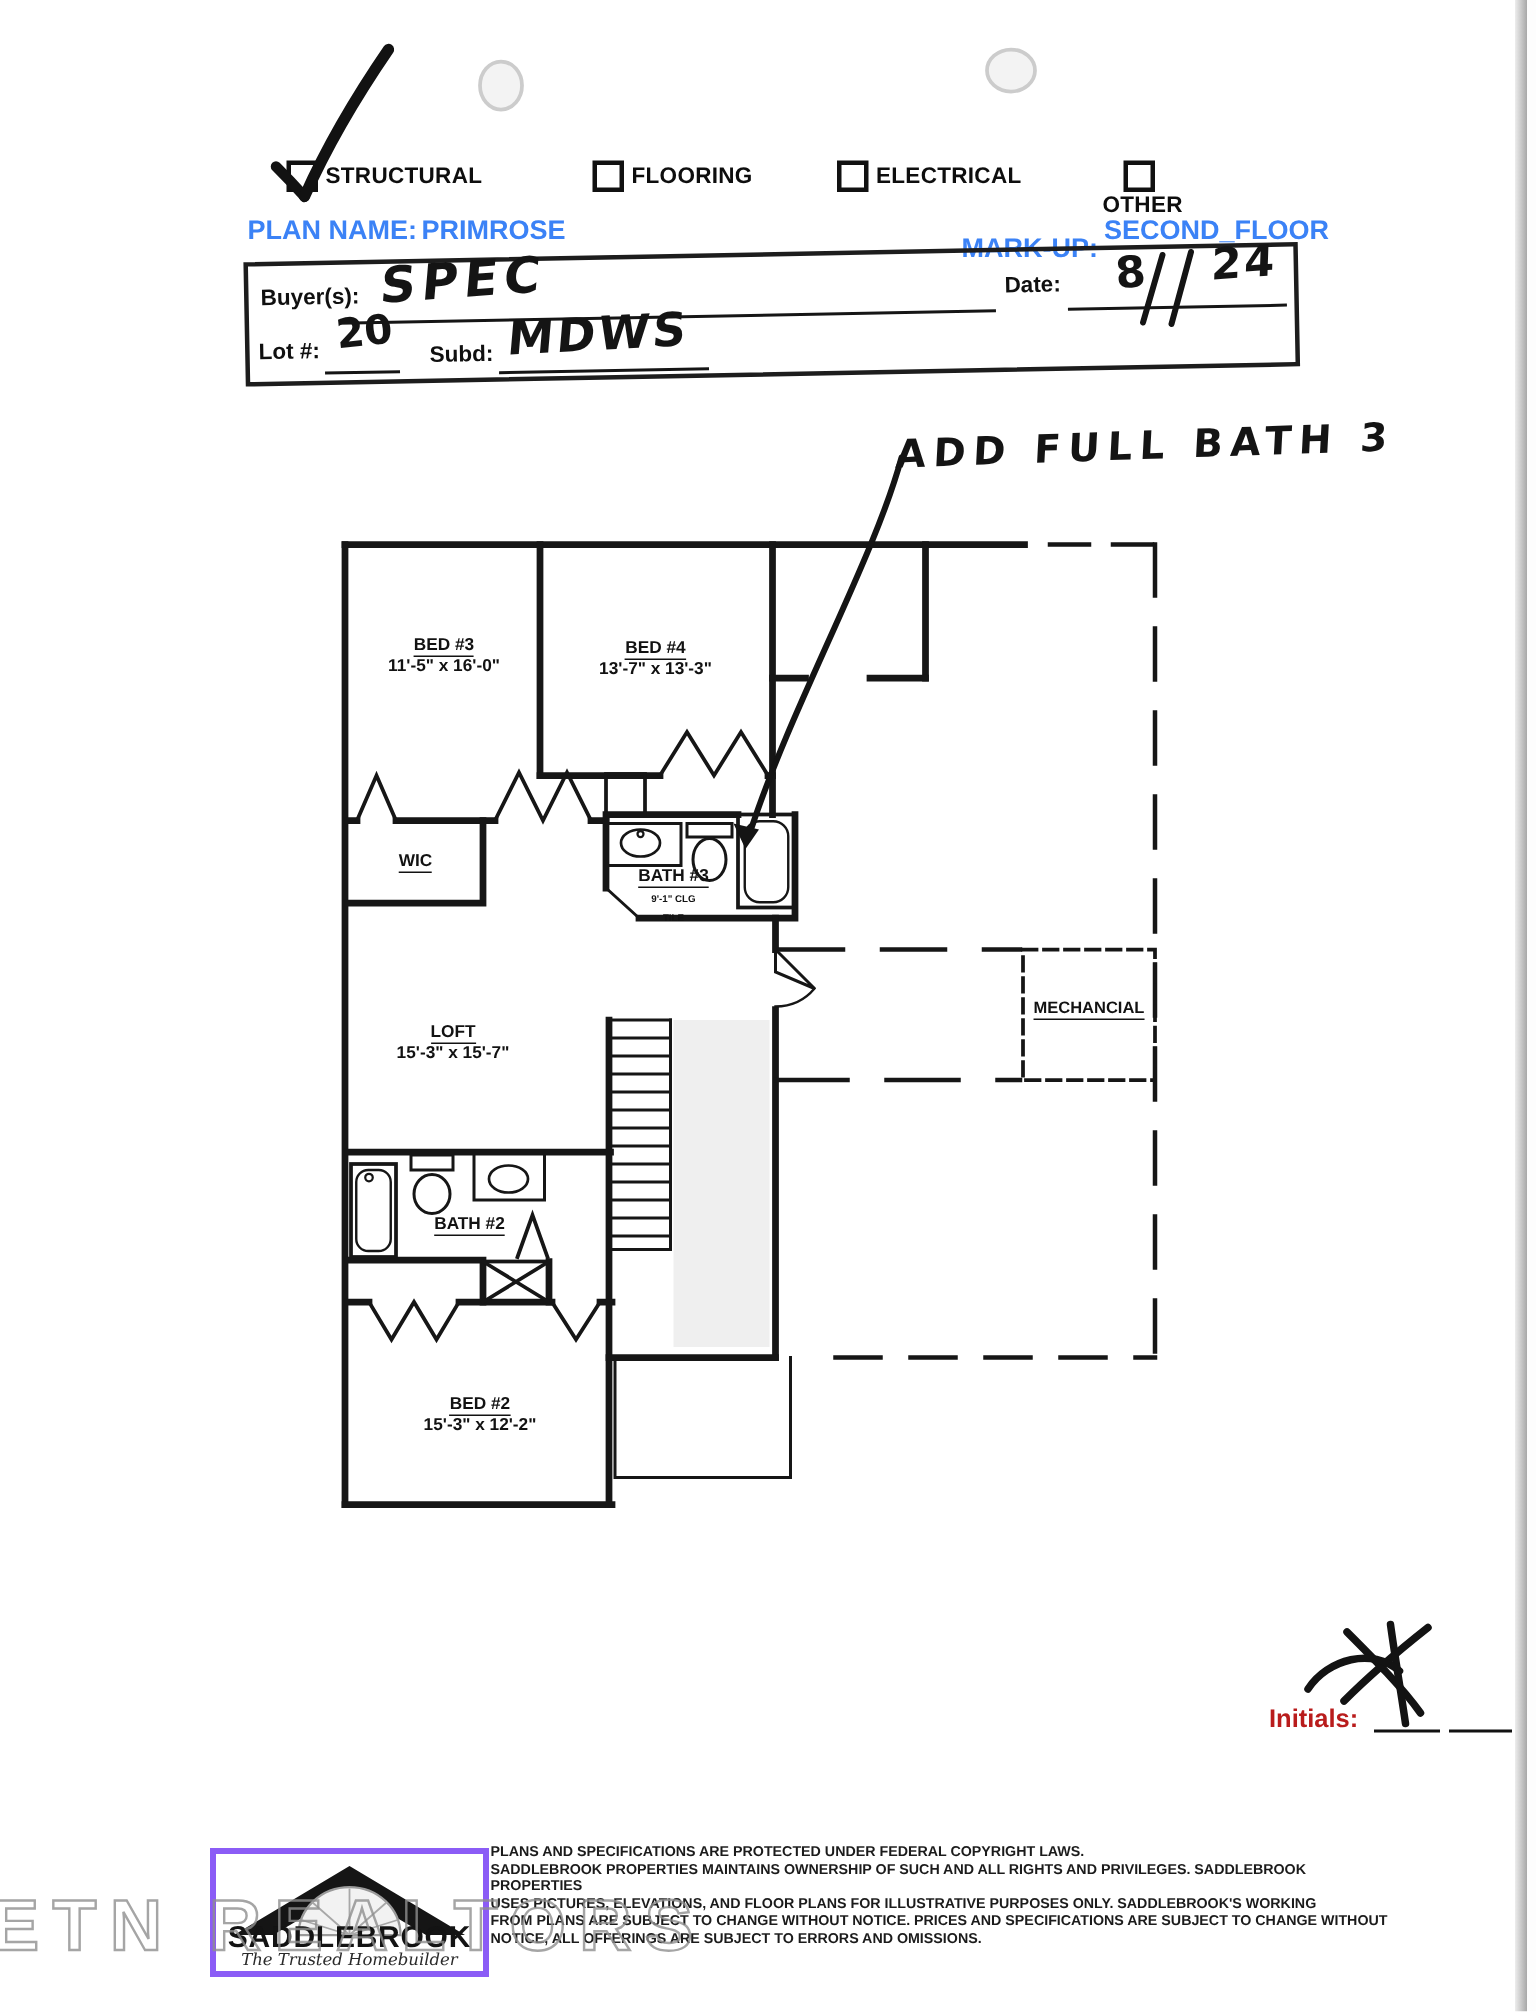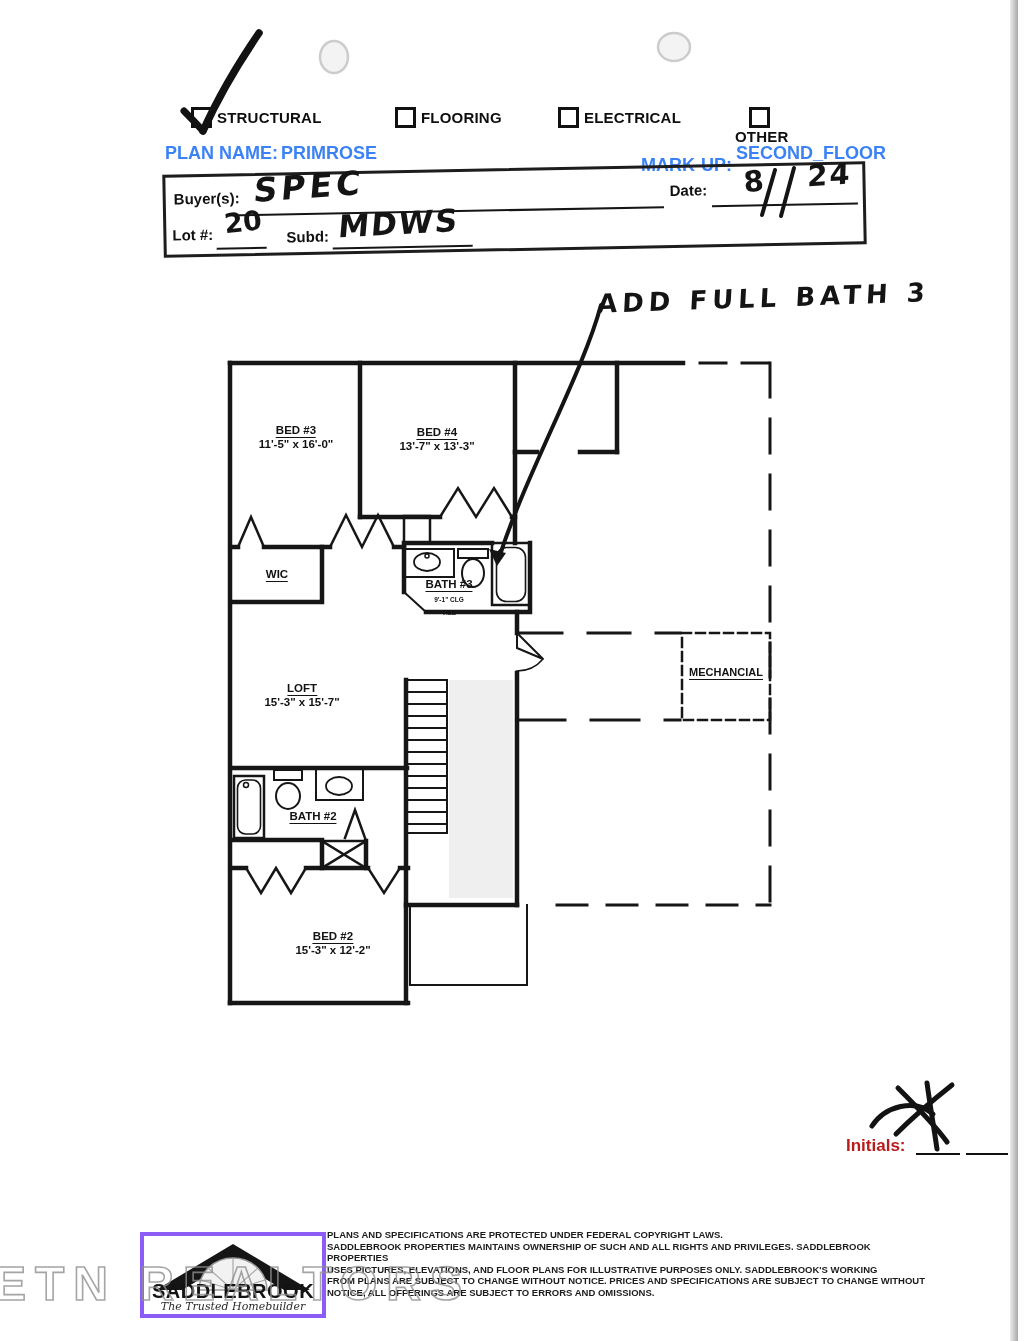--- a/index.html
+++ b/index.html
@@ -213,21 +213,21 @@
 <div class="room-label" style="left:302px;top:682px;">
   <span class="nm">LOFT</span><br>
   <span>15'-3" x 15'-7"</span>
 </div>
 <div class="room-label" style="left:726px;top:666px;font-size:11px;">
   <span class="nm">MECHANCIAL</span>
 </div>
 <div class="room-label" style="left:313px;top:810px;">
   <span class="nm">BATH #2</span>
 </div>
-<div class="room-label" style="left:333px;top:930px;">
+<div class="room-label" style="left:320px;top:930px;">
   <span class="nm">BED #2</span><br>
   <span>15'-3" x 12'-2"</span>
 </div>
 
 <span class="initials">Initials:</span>
 <span class="iline" style="left:916px;top:1153px;width:44px;"></span>
 <span class="iline" style="left:966px;top:1153px;width:42px;"></span>
 
 <div class="logobox">
   <svg width="178" height="78">

